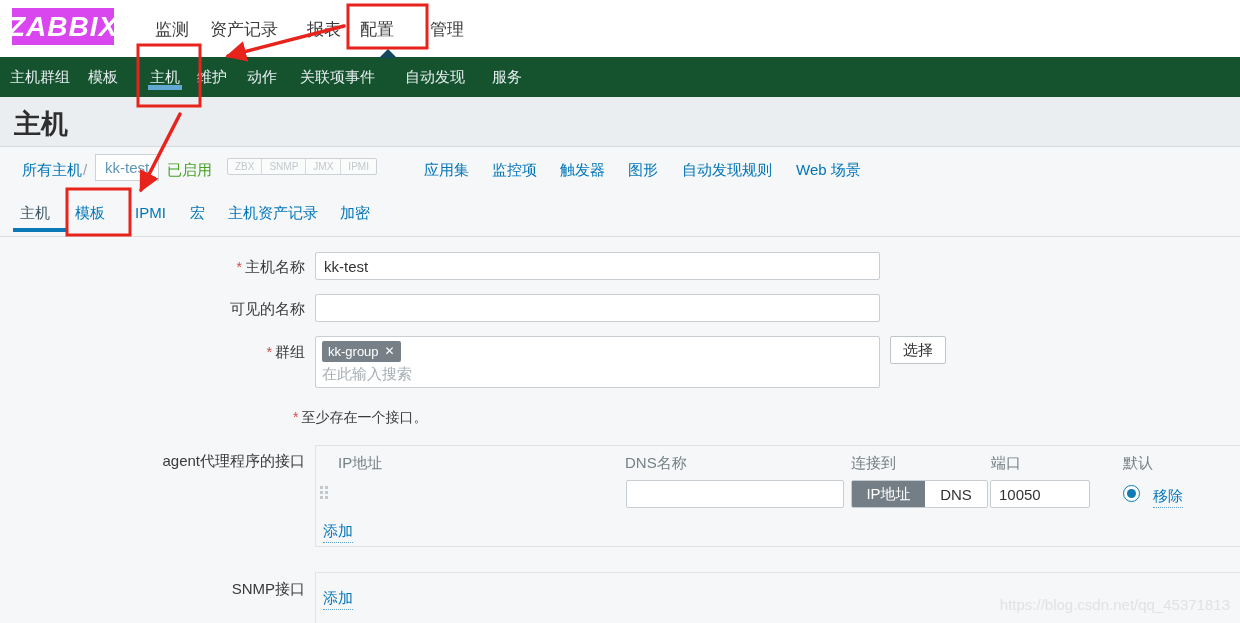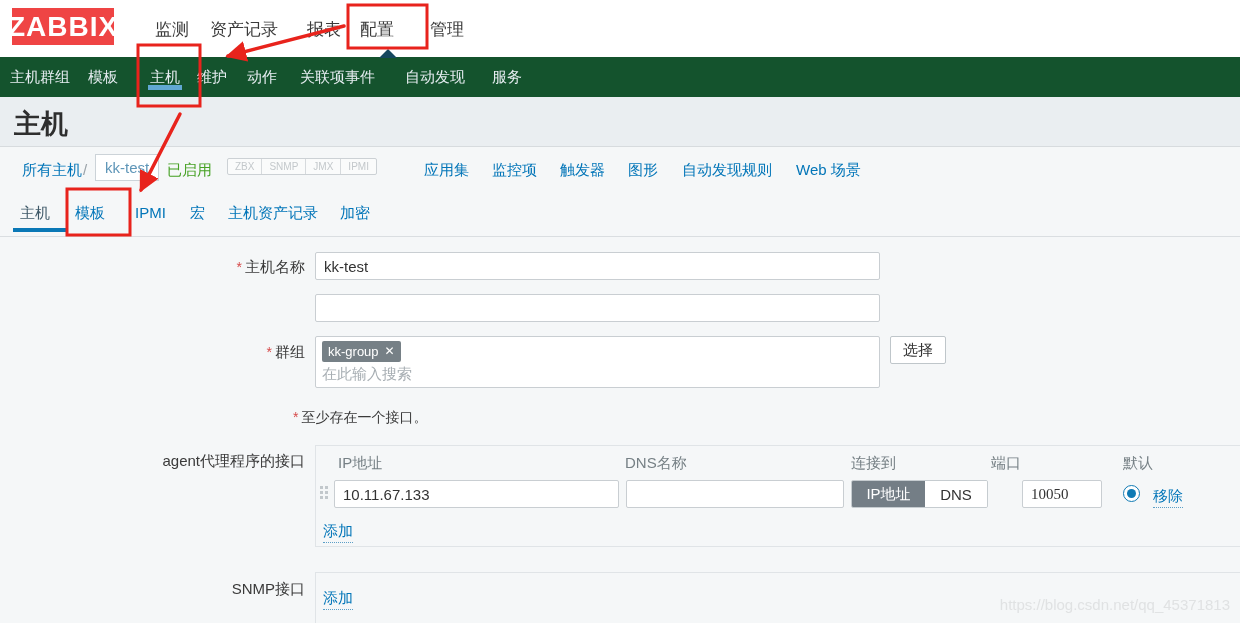--- a/index.html
+++ b/index.html
@@ -4,23 +4,23 @@
 <style>
   * { margin:0; padding:0; box-sizing:border-box; }
   html,body { background:#fff; }
   body { font-family:"Liberation Sans","DejaVu Sans",sans-serif; }
   #page {
     position:relative; width:1240px; height:623px; overflow:hidden; background:#f5f7f8;
   }
   
   .header { position:absolute; left:0; top:0; width:1240px; height:57px; background:#ffffff; }
   .logo {
-    position:absolute; left:12px; top:8px; width:102px; height:37px; background:#ef4444;
+    position:absolute; left:12px; top:8px; width:102px; height:37px; background:#d946ef;
     color:#fff; font-size:28px; font-weight:bold; letter-spacing:1px;
-    display:flex; align-items:center; justify-content:center;
+    display:flex; align-items:center; justify-content:center;font-style:italic;
   }
   .topnav-item { position:absolute; top:18px; font-size:17px; color:#3a3a3a; cursor:pointer; white-space:nowrap; }
   
   .bluebar { position:absolute; left:0; top:57px; width:1240px; height:40px; background:#14532d; }
   .bluebar-item { position:absolute; top:0; height:40px; line-height:40px; font-size:15px; color:#e6edf1; cursor:pointer; white-space:nowrap; }
   .nav-underline { position:absolute; left:148px; top:28px; width:34px; height:5px; background:#61a8d3; }
   .menu-caret {
     position:absolute; left:379px; top:49px; width:0; height:0;
     border-left:9px solid transparent; border-right:9px solid transparent; border-bottom:9px solid #15485f;
   }
@@ -153,20 +153,21 @@
   <span class="tab" style="left:228px">主机资产记录</span>
   <span class="tab" style="left:340px">加密</span>
   <span class="tab-underline"></span>
   <span class="tabrow-border"></span>
 
   <div class="frm-label" style="top:258px">
     <span class="req">*</span><span>主机名称</span>
   </div>
   <input class="txt-input" style="left: 315px; top: 252px; width: 565px;" value="kk-test">
 
+  <div class="frm-label" style="top:300px">可见的名称</div>
   <input class="txt-input" style="left: 315px; top: 294px; width: 565px;" value="">
 
   <div class="frm-label" style="top:343px">
     <span class="req">*</span><span>群组</span>
   </div>
   <div class="multiselect">
     <span class="chip">
       <span>kk-group</span>
       <span class="x">✕</span>
     </span>
@@ -188,27 +189,26 @@
     <span class="col-head" style="left:807px">默认</span>
 
     <span class="drag-dots">
       <span></span>
         <span></span>
         <span></span>
         <span></span>
         <span></span>
         <span></span>
     </span>
-    <input class="txt-input" style="left: 18px; top: 34px; width: 285px;" value="10.11.67.133">
     <input class="txt-input" style="left: 310px; top: 34px; width: 218px;" value="">
     <span class="toggle">
       <span class="seg sel">IP地址</span>
       <span class="seg unsel">DNS</span>
     </span>
-    <input class="txt-input" style="left: 706px; top: 34px; width: 80px; font-family: Liberation Serif, serif;" value="10050">
+    <input class="txt-input" style="left: 674px; top: 34px; width: 100px;" value="10050">
     <span class="radio">
         <span class="dot"></span>
       </span>
     <span class="link-action remove-link">移除</span>
     <span class="link-action add-agent">添加</span>
   </div>
 
   <div class="frm-label" style="top:580px">SNMP接口</div>
   <div class="iface-box iface-snmp">
     <span class="link-action add-snmp">添加</span>

